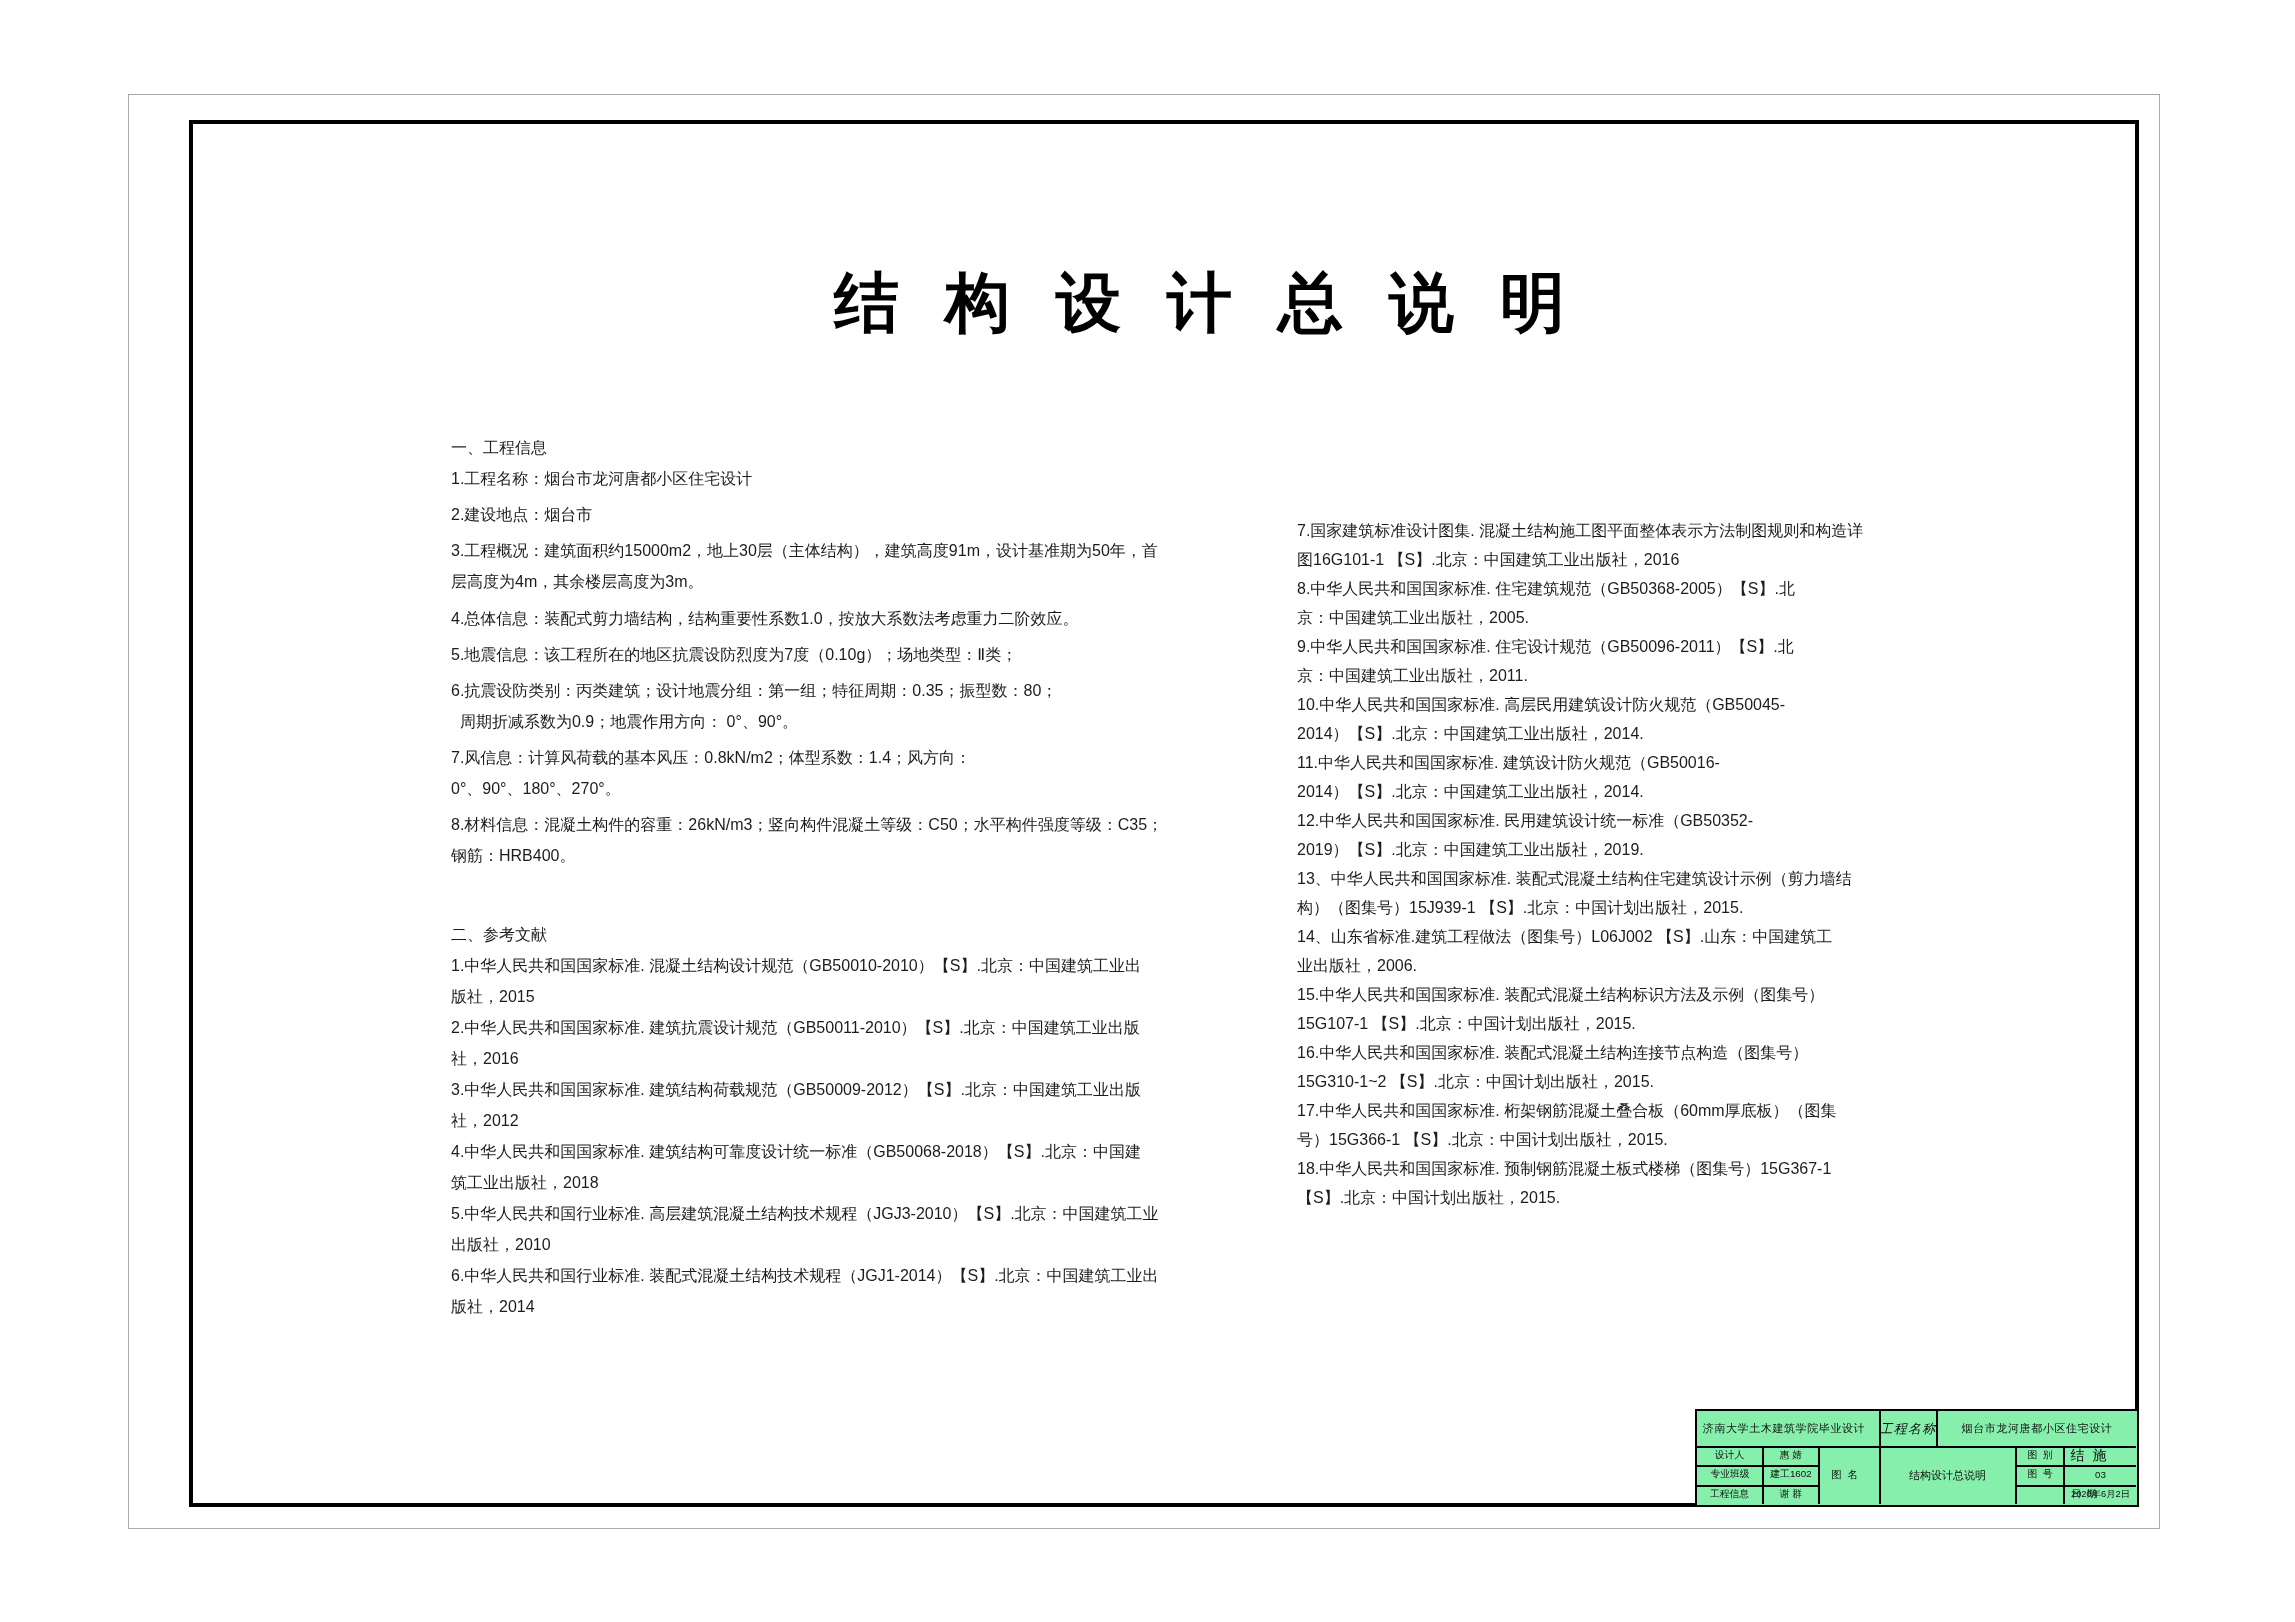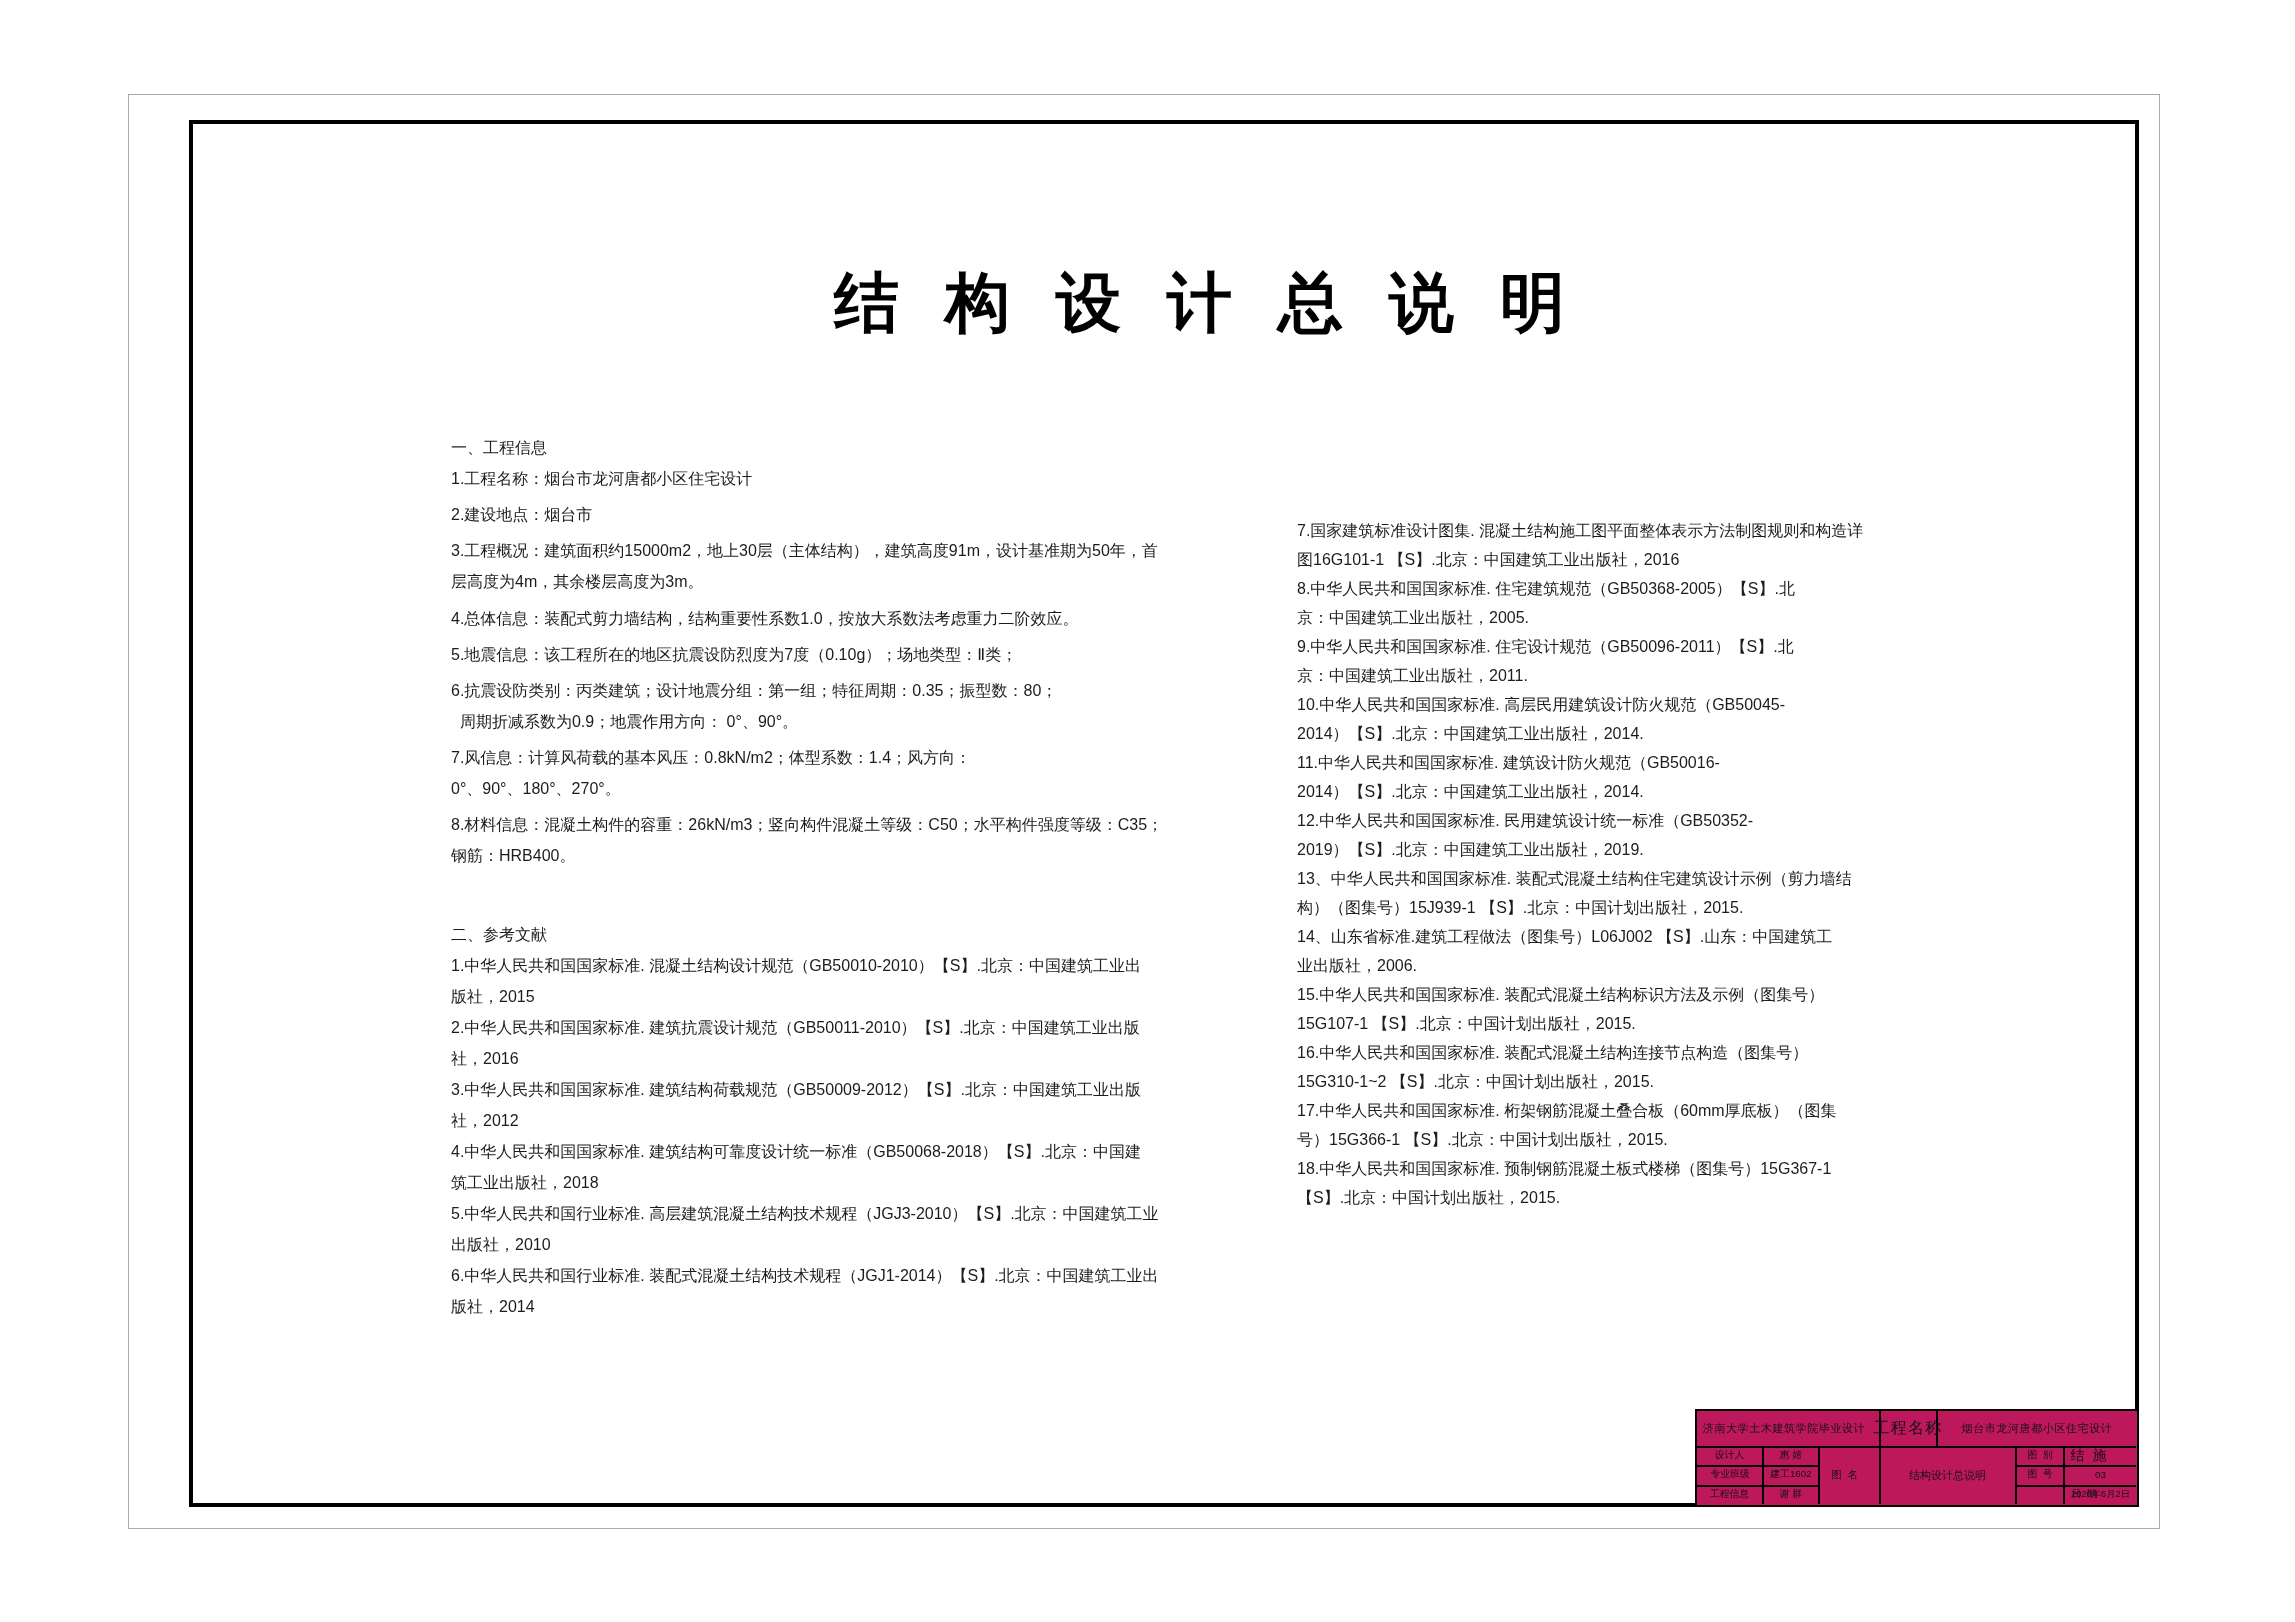--- a/index.html
+++ b/index.html
@@ -25,21 +25,21 @@
   }
   .text-col{position:absolute;white-space:pre;color:#1c1c1c;}
   #left-col{left:451px;top:432px;font-size:16px;line-height:31px;}
   #right-col{left:1297px;top:516px;font-size:16px;line-height:29px;}
   .ln{white-space:pre;}
   .p-gap{margin-bottom:5.2px;}
   .sec-gap{height:42px;}
   
   .tblock{
     position:absolute;left:1695px;top:1409px;width:444px;height:98px;
-    border:2.3px solid #000;box-sizing:border-box;background:#be185d;
+    border:2.3px solid #000;box-sizing:border-box;background:#86efac;
   }
   .tb-line{position:absolute;background:#000;}
   .tb-cell{
     position:absolute;display:flex;align-items:center;justify-content:center;
     white-space:pre;color:#111;
   }
   .tb-left{justify-content:flex-start;}
 </style>
 </head>
 <body>
@@ -61,21 +61,21 @@
     <div class="tb-line" style="left:319px;top:54px;width:120px;height:1.7px;"></div>
     <div class="tb-line" style="left:319px;top:74px;width:120px;height:1.7px;"></div>
     <div class="tb-line" style="left:65px;top:35px;width:1.7px;height:58px;"></div>
     <div class="tb-line" style="left:121px;top:35px;width:1.7px;height:58px;"></div>
     <div class="tb-line" style="left:182px;top:0;width:1.7px;height:93px;"></div>
     <div class="tb-line" style="left:239px;top:0;width:1.7px;height:35px;"></div>
     <div class="tb-line" style="left:318px;top:35px;width:1.7px;height:58px;"></div>
     <div class="tb-line" style="left:366px;top:35px;width:1.7px;height:58px;"></div>
 
     <div class="tb-cell tb-left" style="left:5.8px;top:0;width:174px;height:35px;font-size:11px;letter-spacing:0.6px;">济南大学土木建筑学院毕业设计</div>
-    <div class="tb-cell" style="left:183px;top:0;width:56px;height:35px;font-size:16px;letter-spacing:1.2px;">工程名称</div>
+    <div class="tb-cell" style="left:183px;top:0;width:56px;height:35px;font-size:13px;letter-spacing:1.2px;font-style:italic;">工程名称</div>
     <div class="tb-cell" style="left:241px;top:0;width:198px;height:35px;font-size:11px;letter-spacing:0.6px;">烟台市龙河唐都小区住宅设计</div>
 
     <div class="tb-cell" style="left:0;top:35px;width:65px;height:18px;font-size:9.8px;">设计人</div>
     <div class="tb-cell" style="left:67px;top:35px;width:54px;height:19.7px;font-size:9.8px;">惠 婧</div>
     <div class="tb-cell" style="left:0;top:54px;width:66px;height:19.7px;font-size:9.8px;">专业班级</div>
     <div class="tb-cell" style="left:67px;top:54px;width:54px;height:19.7px;font-size:9.8px;">建工1602</div>
     <div class="tb-cell" style="left:0;top:74px;width:65px;height:19px;font-size:9.8px;">工程信息</div>
     <div class="tb-cell" style="left:67px;top:74px;width:54px;height:19px;font-size:9.8px;">谢 群</div>
 
     <div class="tb-cell" style="left:123px;top:35px;width:49px;height:58px;font-size:10.4px;">图  名</div>

